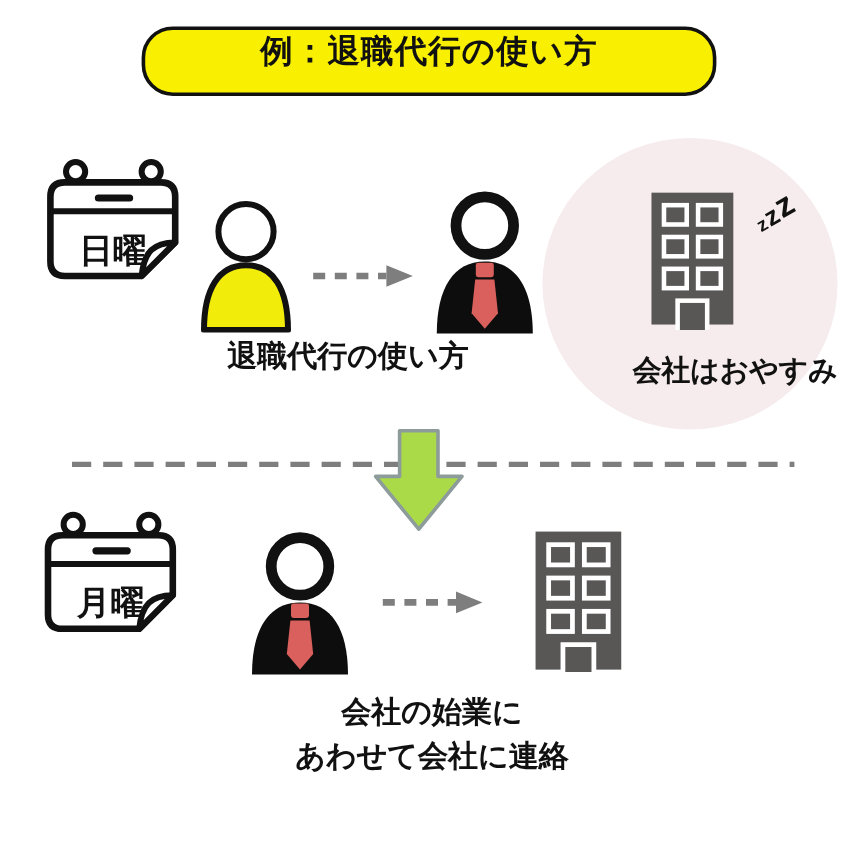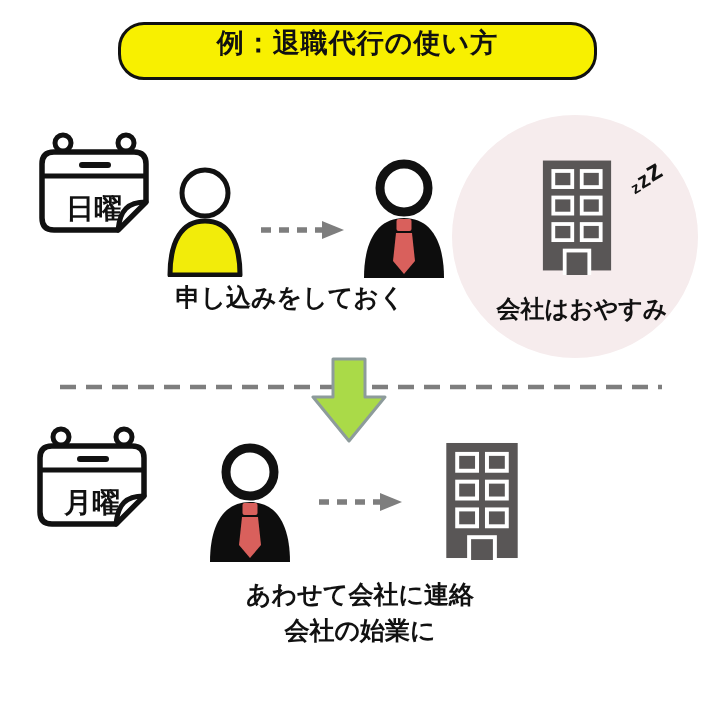--- a/index.html
+++ b/index.html
@@ -28,21 +28,21 @@
     left:452px;top:115px;width:246px;height:243px;border-radius:50%;
   }
   .bubble .bldg{left:89px;top:41px;}
   .zzz{
     left:172px;top:36px;width:80px;transform:rotate(-30deg);
     font-weight:800;display:flex;align-items:flex-end;gap:1px;
   }
   .zzz .z1{font-size:16px;line-height:1;}
   .zzz .z2{font-size:22px;line-height:1;}
   .zzz .z3{font-size:28px;line-height:1;}
-  .bubble-caption{left:14px;top:178px;width:232px;font-size:24px;font-weight:bold;text-align:center;}
+  .bubble-caption{left:14px;top:178px;width:232px;font-size:24px;font-weight:bold;text-align:right;}
 
   svg{display:block;overflow:hidden;}
 </style>
 </head>
 <body>
 
 <div class="abs banner" style="background-color: rgb(248, 240, 0);">
   <span class="banner-text">例：退職代行の使い方</span>
 </div>
 
@@ -66,21 +66,21 @@
   <polygon points="64,4 86,13 64,22" fill="#7E7E7E"></polygon>
 </svg>
 
 <svg class="abs" style="left:352px;top:158px;" width="105" height="122" viewBox="0 0 105 122">
   <path d="M 12 120 C 12 82 26 60 52 60 C 78 60 92 82 92 120 Z" fill="#0D0D0D"></path>
   <circle cx="52" cy="30" r="24" fill="#ffffff" stroke="#111" stroke-width="9"></circle>
   <rect x="44.5" y="61" width="15" height="12" rx="2" fill="#D9605C"></rect>
   <polygon points="44,75 60,75 63,103 52,116 41,103" fill="#D9605C"></polygon>
 </svg>
 
-<div class="abs caption cap1">申し込みをしておく</div>
+<div class="abs caption cap1">退職代行の使い方</div>
 
 <div class="abs bubble" style="background-color: rgb(246, 236, 237);">
   <svg class="abs bldg" width="72" height="119" viewBox="0 0 76 120">
     <rect x="2" y="2" width="72" height="116" fill="#595656"></rect>
     <rect x="13" y="13" width="20" height="17" fill="none" stroke="#fff" stroke-width="4"></rect>
     <rect x="43" y="13" width="20" height="17" fill="none" stroke="#fff" stroke-width="4"></rect>
     <rect x="13" y="41" width="20" height="17" fill="none" stroke="#fff" stroke-width="4"></rect>
     <rect x="43" y="41" width="20" height="17" fill="none" stroke="#fff" stroke-width="4"></rect>
     <rect x="13" y="69" width="20" height="17" fill="none" stroke="#fff" stroke-width="4"></rect>
     <rect x="43" y="69" width="20" height="17" fill="none" stroke="#fff" stroke-width="4"></rect>
@@ -129,15 +129,15 @@
   <rect x="13" y="13" width="20" height="17" fill="none" stroke="#fff" stroke-width="4"></rect>
   <rect x="43" y="13" width="20" height="17" fill="none" stroke="#fff" stroke-width="4"></rect>
   <rect x="13" y="41" width="20" height="17" fill="none" stroke="#fff" stroke-width="4"></rect>
   <rect x="43" y="41" width="20" height="17" fill="none" stroke="#fff" stroke-width="4"></rect>
   <rect x="13" y="69" width="20" height="17" fill="none" stroke="#fff" stroke-width="4"></rect>
   <rect x="43" y="69" width="20" height="17" fill="none" stroke="#fff" stroke-width="4"></rect>
   <rect x="25" y="97" width="26" height="30" stroke="#fff" stroke-width="4" fill="#595656"></rect>
 </svg>
 
 <div class="abs caption cap2">
+  <div>会社の始業に</div>
   <div>あわせて会社に連絡</div>
-  <div>会社の始業に</div>
 </div>
 
 </body></html>

